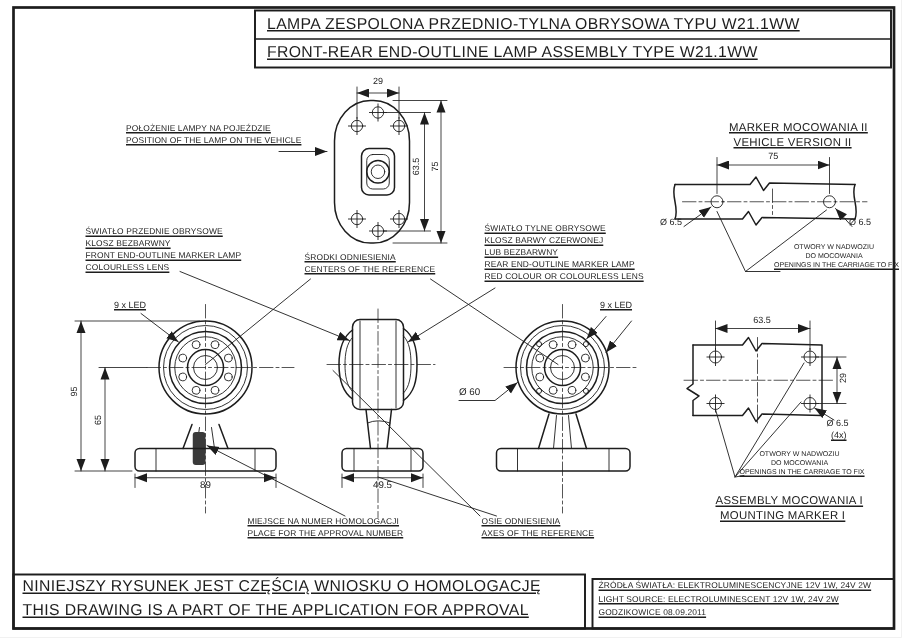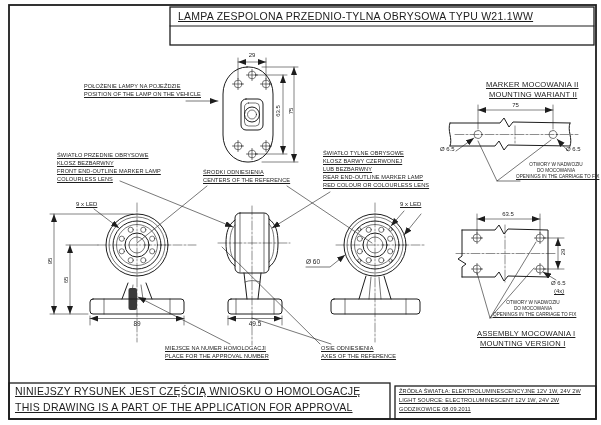--- a/index.html
+++ b/index.html
@@ -252,20 +252,21 @@
 
     <line class="ln th" x1="556" y1="280" x2="543" y2="272" marker-end="url(#aE)"></line>
 
     <path class="ln th" d="M496,317 L490,318 L477,273"></path>
     <path class="ln th" d="M490,318 L536,242"></path>
     <path class="ln th" d="M490,318 L534,268"></path>
   </g>
 </svg>
 
 <div class="t f10 u" style="left:178px;top:10px;text-align:center;">LAMPA ZESPOLONA PRZEDNIO-TYLNA OBRYSOWA TYPU W21.1WW</div>
+<div class="t f10 u" style="left:178px;top:29px;">FRONT-REAR END-OUTLINE LAMP ASSEMBLY TYPE W21.1WW</div>
 
 <div class="t f55 u" style="left:84px;top:83px;">POŁOŻENIE LAMPY NA POJEŹDZIE</div>
 <div class="t f55 u" style="left:84px;top:91px;">POSITION OF THE LAMP ON THE VEHICLE</div>
 
 <div>
   <div class="t f55 u" style="left:57px;top:152px;">ŚWIATŁO PRZEDNIE OBRYSOWE</div>
   <div class="t f55 u" style="left:57px;top:160px;">KLOSZ BEZBARWNY</div>
   <div class="t f55 u" style="left:57px;top:168px;">FRONT END-OUTLINE MARKER LAMP</div>
   <div class="t f55 u" style="left:57px;top:176px;">COLOURLESS LENS</div>
 </div>
@@ -292,41 +293,41 @@
 
 <div class="t f6 ctr" style="left:244px;top:52px;width:16px;">29</div>
 <div class="t f6 rot" style="left:266px;top:108px;">63.5</div>
 <div class="t f6 rot" style="left:279px;top:108px;">75</div>
 <div class="t f6 rot" style="left:38px;top:258px;">95</div>
 <div class="t f6 rot" style="left:54px;top:277px;">65</div>
 <div class="t f65 ctr" style="left:125px;top:320px;width:24px;">89</div>
 <div class="t f65 ctr" style="left:243px;top:320px;width:24px;">49.5</div>
 
 <div class="t f75 u" style="left:486px;top:80px;">MARKER MOCOWANIA II</div>
-<div class="t f75 u" style="left:489px;top:90px;">MOUNTING WARIANT II</div>
+<div class="t f75 u" style="left:489px;top:90px;">VEHICLE VERSION II</div>
 <div class="t f6 ctr" style="left:507px;top:102px;width:17px;">75</div>
 <div class="t f6" style="left:440px;top:146px;">Ø 6.5</div>
 <div class="t f6" style="left:566px;top:146px;">Ø 6.5</div>
 <div class="note f45" style="left:516px;top:162px;">
   <div>OTWORY W NADWOZIU</div>
   <div>DO MOCOWANIA</div>
   <div class="u">OPENINGS IN THE CARRIAGE TO FIX</div>
 </div>
 
 <div class="t f6 ctr" style="left:498px;top:211px;width:20px;">63.5</div>
 <div class="t f6 rot" style="left:551px;top:249px;">29</div>
 <div class="t f6" style="left:551px;top:280px;">Ø 6.5</div>
 <div class="t f6 u" style="left:554px;top:288px;">(4x)</div>
 <div class="note f45" style="left:493px;top:300px;">
   <div>OTWORY W NADWOZIU</div>
   <div>DO MOCOWANIA</div>
   <div class="u">OPENINGS IN THE CARRIAGE TO FIX</div>
 </div>
 <div class="t f75 u" style="left:477px;top:329px;">ASSEMBLY MOCOWANIA I</div>
-<div class="t f75 u" style="left:480px;top:339px;">MOUNTING VERSION I</div>
+<div class="t f75 u" style="left:480px;top:339px;">MOUNTING MARKER I</div>
 
 <div class="t f10 u" style="left:15px;top:401px;">THIS DRAWING IS A PART OF THE APPLICATION FOR  APPROVAL</div>
 <div class="t f10 u" style="left:15px;top:385px;">NINIEJSZY RYSUNEK JEST CZĘŚCIĄ WNIOSKU O  HOMOLOGACJĘ</div>
 <div class="t f55 u" style="left:399px;top:388px;">ŹRÓDŁA ŚWIATŁA: ELEKTROLUMINESCENCYJNE  12V  1W, 24V  2W</div>
 <div class="t f55 u" style="left:399px;top:397px;">LIGHT SOURCE: ELECTROLUMINESCENT  12V  1W, 24V  2W</div>
 <div class="t f55 u" style="left:399px;top:406px;">GODZIKOWICE 08.09.2011</div>
 
 </div>
 
 </body></html>

